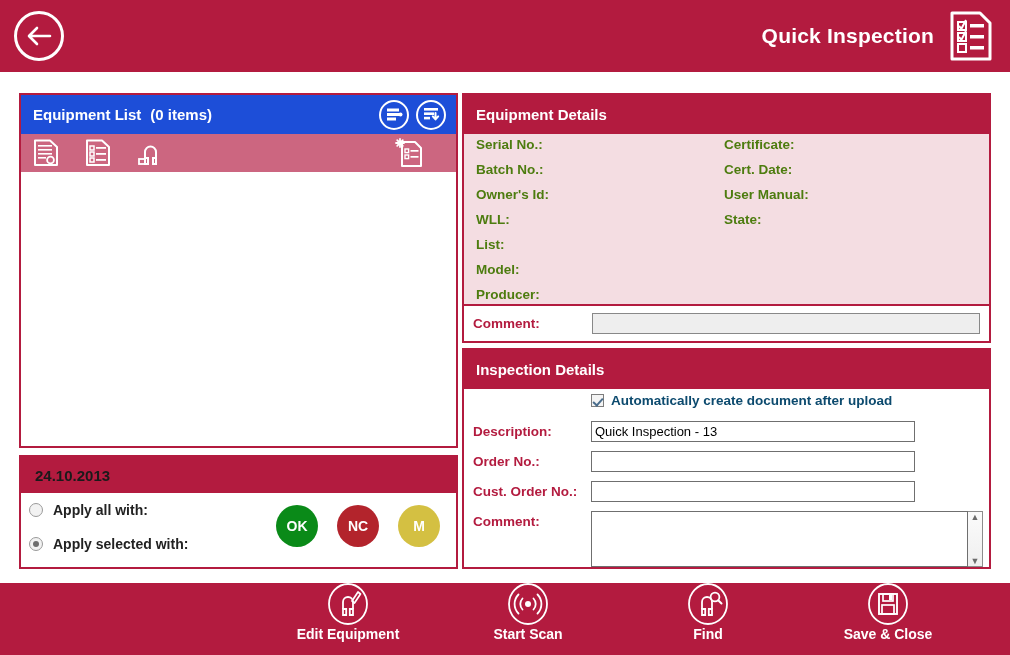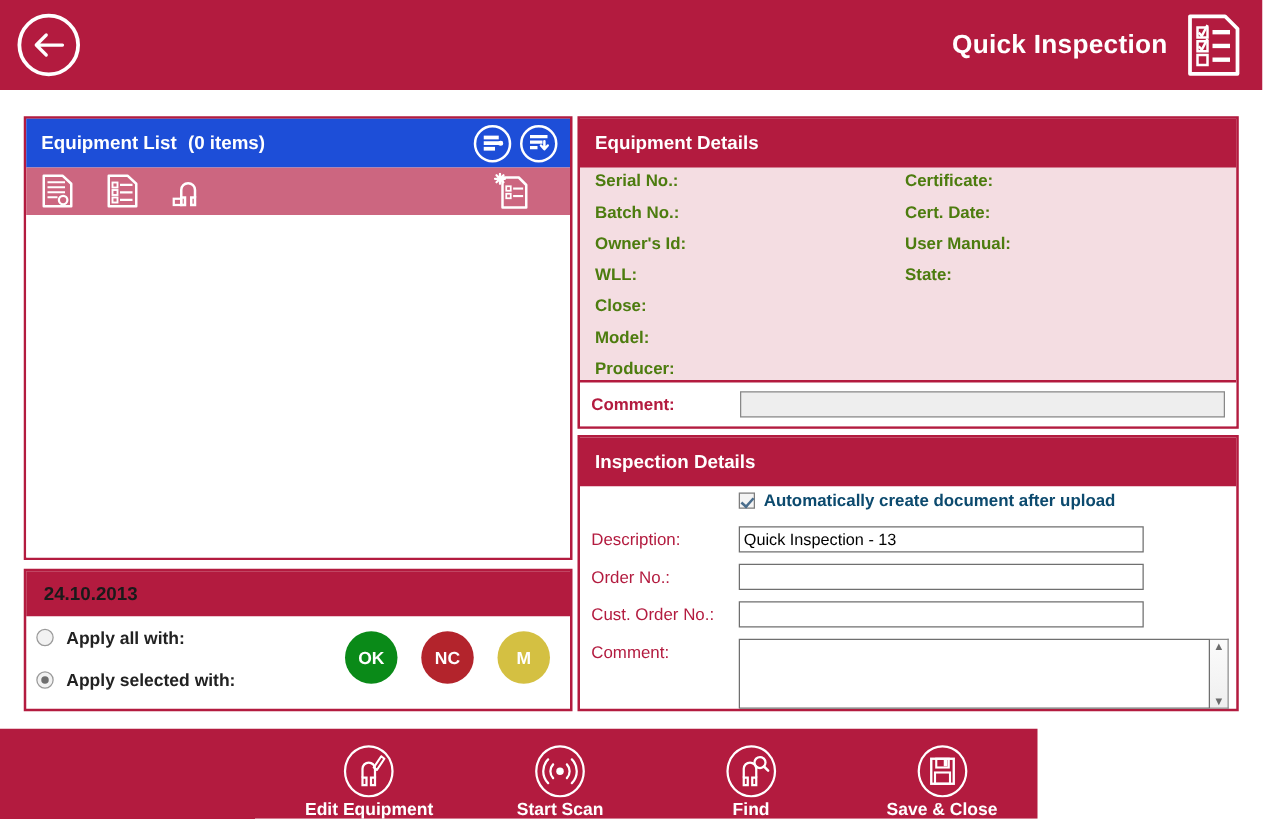--- a/index.html
+++ b/index.html
@@ -186,21 +186,21 @@
     content: "";
     position: absolute; left: 3px; top: 1px;
     width: 4px; height: 8px;
     border: solid #4a6d8c; border-width: 0 2px 2px 0;
     transform: rotate(42deg);
   }
   .chk-label { font-size: 13.5px; font-weight: bold; color: #0c4a6e; white-space: nowrap; }
 
   .field-row { position: absolute; left: 9px; display: flex; align-items: flex-start; }
   .field-label {
-    font-size: 13.5px; font-weight: normal; color: #b31b3f;
+    font-size: 13.5px; font-weight: bold; color: #b31b3f;
     width: 118px; white-space: nowrap; padding-top: 3px;
   }
   .field-input {
     width: 324px; height: 21px;
     border: 1px solid #6f6f6f; background: #ffffff;
     font-family: "Liberation Sans", sans-serif; font-size: 13px;
     color: #000; padding: 0 3px;
   }
   .field-textarea-wrap { display: flex; }
   .field-textarea {
@@ -214,23 +214,23 @@
     border: 1px solid #8c8c8c; border-left: none;
     background: linear-gradient(#fbfbfb,#efefef);
     display: flex; flex-direction: column; justify-content: space-between;
     align-items: center; cursor: pointer;
   }
   .sc-arrow { font-size: 9px; color: #6b6b6b; line-height: 10px; }
 
   
   .bottombar {
     position: absolute; left: 0; top: 583px;
-    width: 830px; height: 72px;
+    width: 1010px; height: 72px;
     background: #b31b3f;
-    display: flex; align-items: flex-end;
+    display: flex; align-items: flex-start;
   }
   .bb-item {
     width: 180px;
     display: flex; flex-direction: column; align-items: center;
     cursor: pointer;
   }
   .bb-ico { height: 42px; display: flex; align-items: center; justify-content: center; }
   .bb-label {
     color: #ffffff; font-size: 14px; font-weight: bold;
     margin-top: 1px; white-space: nowrap;
@@ -355,21 +355,21 @@
 
   <div class="details-panel">
     <div class="panel-head">
       <span class="panel-head-title">Equipment Details</span>
     </div>
     <div class="details-grid">
       <span class="dlabel col-a" style="top:3px">Serial No.:</span>
       <span class="dlabel col-a" style="top:28px">Batch No.:</span>
       <span class="dlabel col-a" style="top:53px">Owner's Id:</span>
       <span class="dlabel col-a" style="top:78px">WLL:</span>
-      <span class="dlabel col-a" style="top:103px">Close:</span>
+      <span class="dlabel col-a" style="top:103px">List:</span>
       <span class="dlabel col-a" style="top:128px">Model:</span>
       <span class="dlabel col-a" style="top:153px">Producer:</span>
 
       <span class="dlabel col-b" style="top:3px">Certificate:</span>
       <span class="dlabel col-b" style="top:28px">Cert. Date:</span>
       <span class="dlabel col-b" style="top:53px">User Manual:</span>
       <span class="dlabel col-b" style="top:78px">State:</span>
     </div>
     <div class="detail-comment-row">
       <span class="detail-comment-label">Comment:</span>

